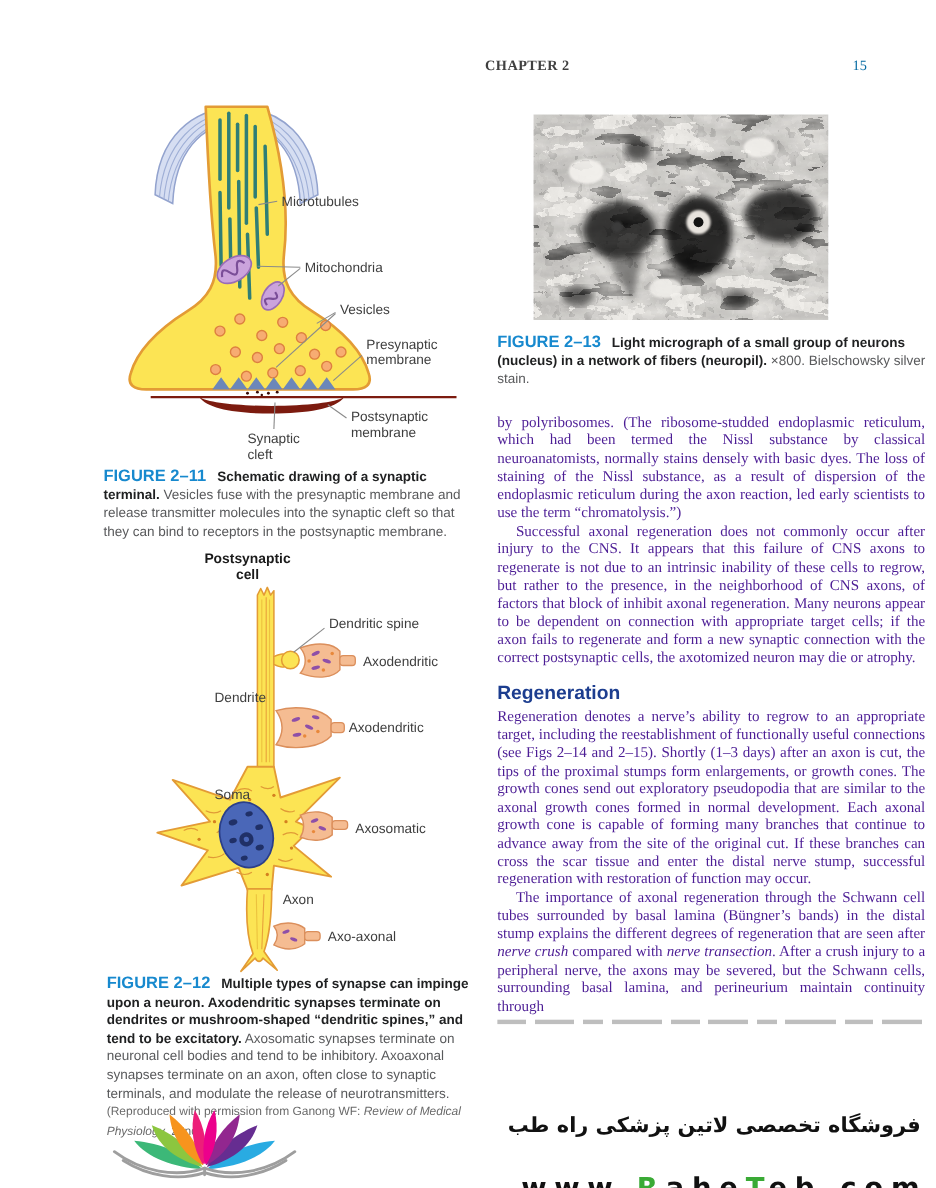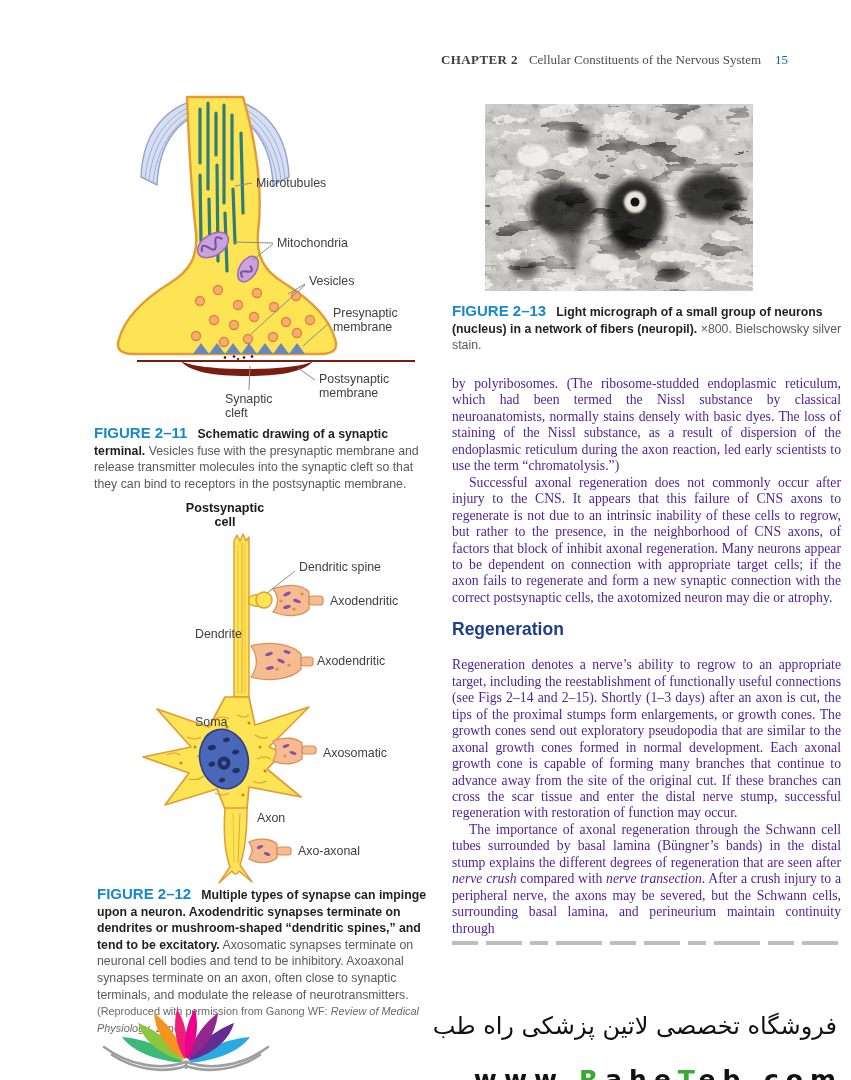--- a/index.html
+++ b/index.html
@@ -13,47 +13,46 @@
   
   .cap{position:absolute;font-family:"Liberation Sans",sans-serif;font-size:12.3px;
        line-height:16.6px;color:#58595b;text-align:left;margin:0;}
   .cap-label{color:#1789ce;font-weight:bold;font-size:15px;margin-right:10px;}
   .cap-bold{font-weight:bold;color:#1f2021;}
   .cap-credit{font-size:10.9px;color:#6a6a6a;}
   
   .article{position:absolute;left:452px;top:376px;width:389px;height:626px;overflow:hidden;}
   .body-p{margin:0;font-size:13.7px;line-height:16.45px;color:#4c1d95;text-align:justify;}
   .body-p.indent{text-indent:17px;}
-  .h-reg{margin:13px 0 17px 0;font-family:"Liberation Sans",sans-serif;font-weight:bold;
+  .h-reg{margin:13px 0 3px 0;font-family:"Liberation Sans",sans-serif;font-weight:bold;
          font-size:17.5px;color:#1c3d8f;}
   .h-sub{margin:7px 0 3px 0;font-family:"Liberation Sans",sans-serif;font-weight:bold;
          font-size:14px;color:#1d1d1f;}
   .clip-line{height:4px;margin-top:4px;opacity:.65;
      background:
        repeating-linear-gradient(90deg,#9b9b9b 0 26px,transparent 26px 34px,#9b9b9b 34px 70px,
         transparent 70px 78px,#9b9b9b 78px 96px,transparent 96px 104px,#9b9b9b 104px 150px,transparent 150px 158px);}
   
   .svglabel{font-family:"Liberation Sans",sans-serif;font-size:12.4px;fill:#3e3e3e;}
   .svglabel-b{font-family:"Liberation Sans",sans-serif;font-size:12.6px;font-weight:bold;fill:#1a1a1a;}
   .leader{stroke:#8a8a8a;stroke-width:1;fill:none;}
   
   .farsi{position:absolute;top:1012px;right:14px;direction:rtl;font-family:"DejaVu Sans",sans-serif;
-         font-weight:normal;font-size:24px;color:#111;}
+         font-weight:bold;font-size:19px;color:#111;}
   .siteurl{position:absolute;top:1040px;right:8px;font-family:"DejaVu Sans",sans-serif;
            font-weight:bold;font-size:25px;letter-spacing:7px;color:#111;margin-top:25px;}
   .siteurl .grn{color:#3aaa35;}
 </style>
 </head>
 <body>
 
 <div id="page">
 
   <div class="header">
     <span class="chap">CHAPTER 2</span>
-    <span class="title">Cellular Constituents of the Nervous System</span>
     <span class="pgnum">15</span>
   </div>
 
   <svg style="position:absolute;left:97px;top:93px" width="340" height="334" viewBox="0 0 340 334">
 
     <g>
       <path d="M44,84 C46,32 78,5 118,5 C158,5 190,32 192,84 L176,92 C174,46 150,19 118,19 C86,19 62,46 60,92 Z" fill="#d6def2" stroke="#93a3ce" stroke-width="1.4"></path>
       <path d="M48,86 C52,38 82,9 118,9 C154,9 184,38 188,86" fill="none" stroke="#9fafd6" stroke-width="1"></path>
       <path d="M52,88 C56,42 85,12 118,12 C151,12 180,42 184,88" fill="none" stroke="#9fafd6" stroke-width="1"></path>
       <path d="M56,90 C60,46 88,16 118,16 C148,16 176,46 180,90" fill="none" stroke="#9fafd6" stroke-width="1"></path>

